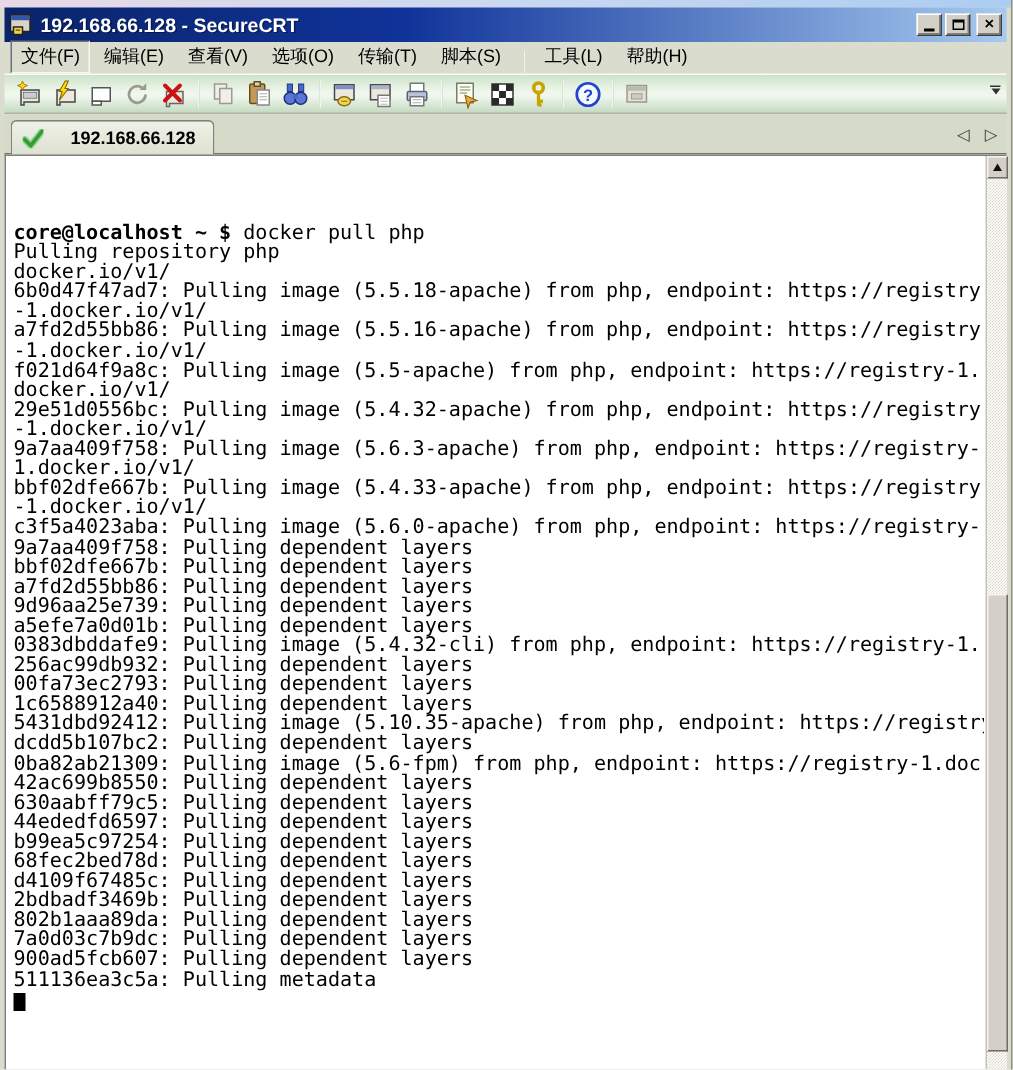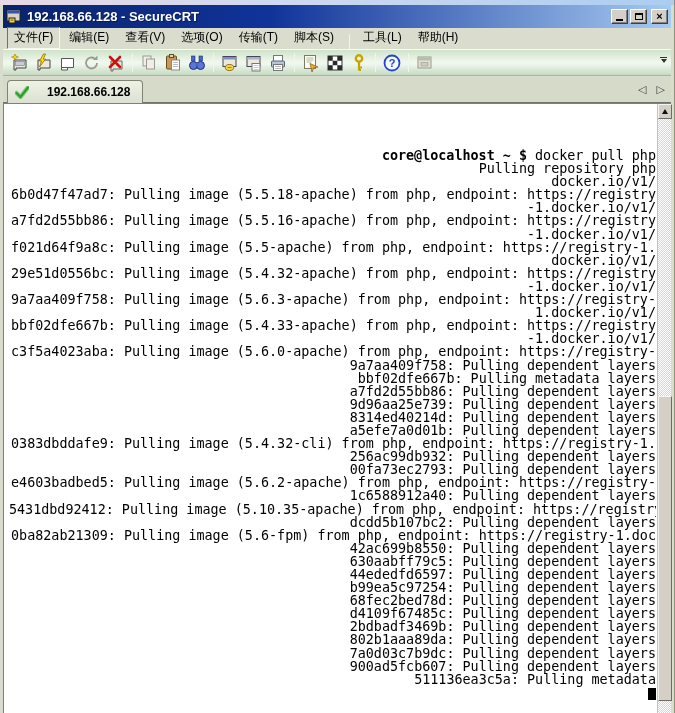--- a/index.html
+++ b/index.html
@@ -58,21 +58,21 @@
     font-size:11px; color:#3a3a3a; }
   .tab-arrows span { cursor:default; }
 
   
   .term-area { position:absolute; top:103px; left:3px; right:3px; bottom:0;
     background:#fff; border-left:1px solid #7f7f7f; border-top:1px solid #7f7f7f; }
   .term-text { position:absolute; left:1px; top:1px; right:15px; bottom:0; overflow:hidden;
     padding:44px 0 0 4px; background:#fff;
     font-family:"DejaVu Sans Mono", monospace; font-size:13.4px; line-height:13.1px;
     color:#000; }
-  .trow { white-space:pre; height:13.1px;text-align:right; }
+  .trow { white-space:pre; height:13.1px; }
   .prompt-bold { font-weight:bold; }
   .cursor-block { display:inline-block; width:8px; height:12px; background:#000; vertical-align:text-bottom; }
 
   
   .scrollbar { position:absolute; top:0; right:0; bottom:0; width:14px;
     background:#fff;
     background-image:
       linear-gradient(45deg,#d9d5c9 25%,transparent 25%,transparent 75%,#d9d5c9 75%),
       linear-gradient(45deg,#d9d5c9 25%,transparent 25%,transparent 75%,#d9d5c9 75%);
     background-size:2px 2px; background-position:0 0,1px 1px;
@@ -271,29 +271,27 @@
           <div class="trow">f021d64f9a8c: Pulling image (5.5-apache) from php, endpoint: https://registry-1.</div>
           <div class="trow">docker.io/v1/</div>
           <div class="trow">29e51d0556bc: Pulling image (5.4.32-apache) from php, endpoint: https://registry</div>
           <div class="trow">-1.docker.io/v1/</div>
           <div class="trow">9a7aa409f758: Pulling image (5.6.3-apache) from php, endpoint: https://registry-</div>
           <div class="trow">1.docker.io/v1/</div>
           <div class="trow">bbf02dfe667b: Pulling image (5.4.33-apache) from php, endpoint: https://registry</div>
           <div class="trow">-1.docker.io/v1/</div>
           <div class="trow">c3f5a4023aba: Pulling image (5.6.0-apache) from php, endpoint: https://registry-</div>
           <div class="trow">9a7aa409f758: Pulling dependent layers</div>
-          <div class="trow">bbf02dfe667b: Pulling metadata layers</div>
+          <div class="trow">bbf02dfe667b: Pulling dependent layers</div>
           <div class="trow">a7fd2d55bb86: Pulling dependent layers</div>
           <div class="trow">9d96aa25e739: Pulling dependent layers</div>
-          <div class="trow">8314ed40214d: Pulling dependent layers</div>
           <div class="trow">a5efe7a0d01b: Pulling dependent layers</div>
           <div class="trow">0383dbddafe9: Pulling image (5.4.32-cli) from php, endpoint: https://registry-1.</div>
           <div class="trow">256ac99db932: Pulling dependent layers</div>
           <div class="trow">00fa73ec2793: Pulling dependent layers</div>
-          <div class="trow">e4603badbed5: Pulling image (5.6.2-apache) from php, endpoint: https://registry-</div>
           <div class="trow">1c6588912a40: Pulling dependent layers</div>
           <div class="trow">5431dbd92412: Pulling image (5.10.35-apache) from php, endpoint: https://registry</div>
           <div class="trow">dcdd5b107bc2: Pulling dependent layers</div>
           <div class="trow">0ba82ab21309: Pulling image (5.6-fpm) from php, endpoint: https://registry-1.doc</div>
           <div class="trow">42ac699b8550: Pulling dependent layers</div>
           <div class="trow">630aabff79c5: Pulling dependent layers</div>
           <div class="trow">44ededfd6597: Pulling dependent layers</div>
           <div class="trow">b99ea5c97254: Pulling dependent layers</div>
           <div class="trow">68fec2bed78d: Pulling dependent layers</div>
           <div class="trow">d4109f67485c: Pulling dependent layers</div>

